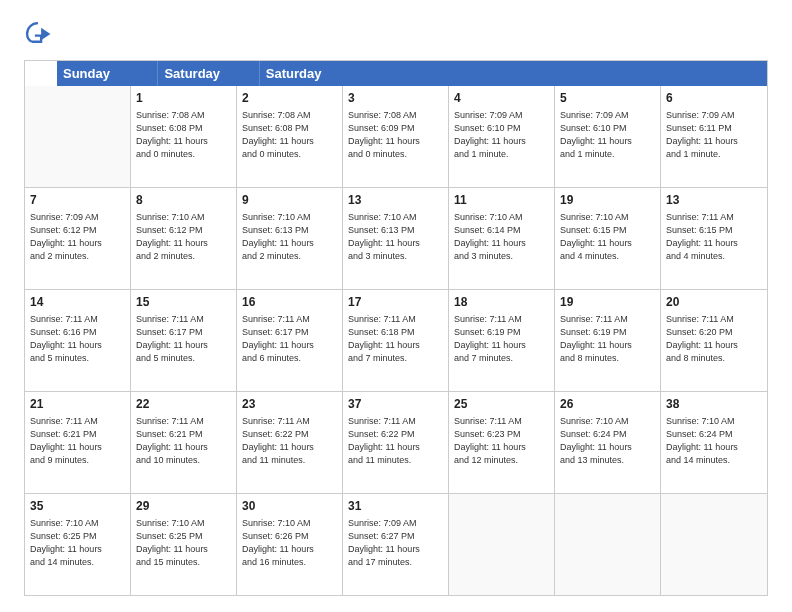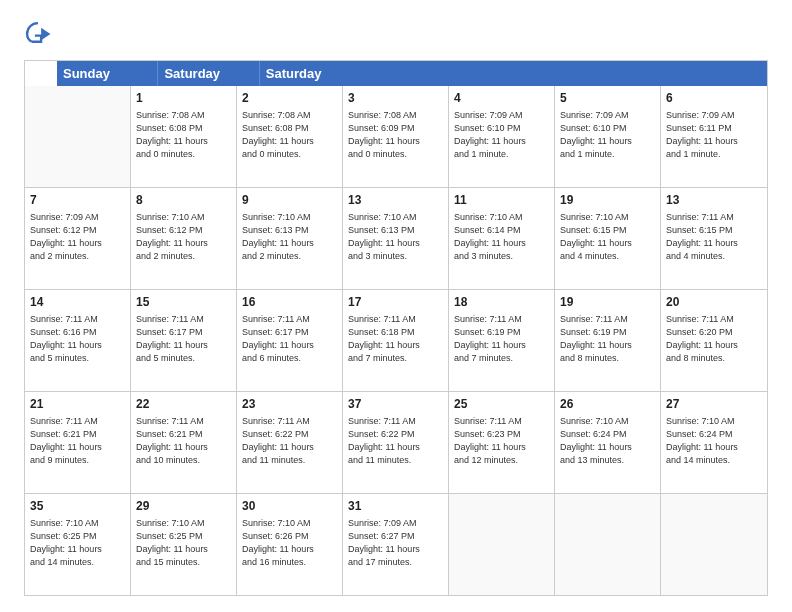--- a/index.html
+++ b/index.html
@@ -323,21 +323,21 @@
 and 12 minutes.</div>
           </div>
           <div class="cal-cell">
             <span class="day-num">26</span>
             <div class="cell-text" style="white-space: pre-line;">Sunrise: 7:10 AM
 Sunset: 6:24 PM
 Daylight: 11 hours
 and 13 minutes.</div>
           </div>
           <div class="cal-cell">
-            <span class="day-num">27</span>
+            <span class="day-num">38</span>
             <div class="cell-text" style="white-space: pre-line;">Sunrise: 7:10 AM
 Sunset: 6:24 PM
 Daylight: 11 hours
 and 14 minutes.</div>
           </div>
         </div>
         <div class="cal-row">
           <div class="cal-cell">
             <span class="day-num">35</span>
             <div class="cell-text" style="white-space: pre-line;">Sunrise: 7:10 AM

